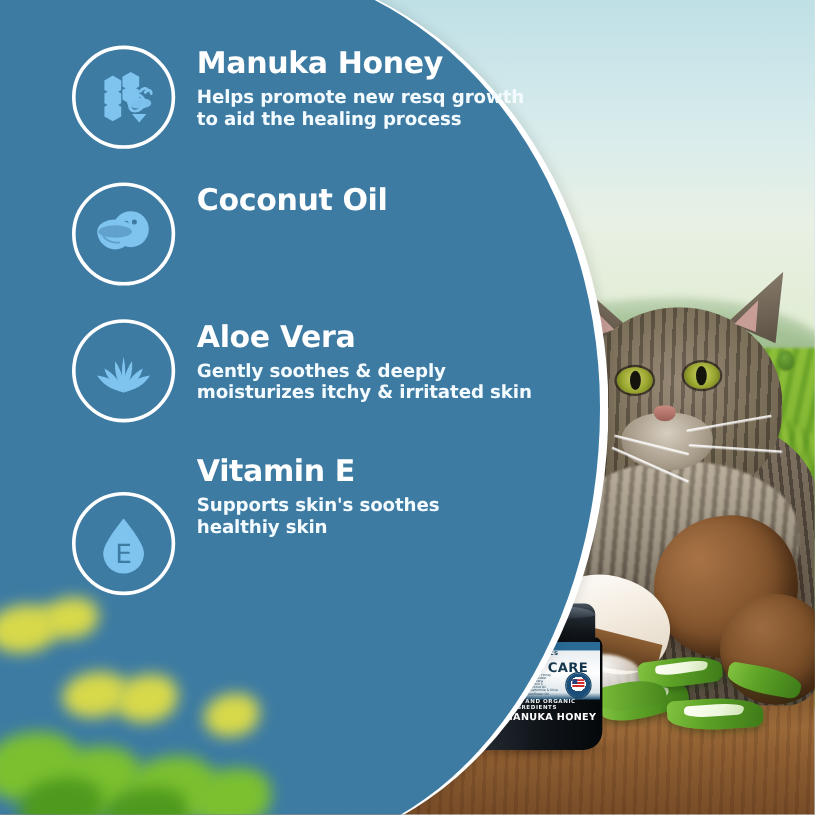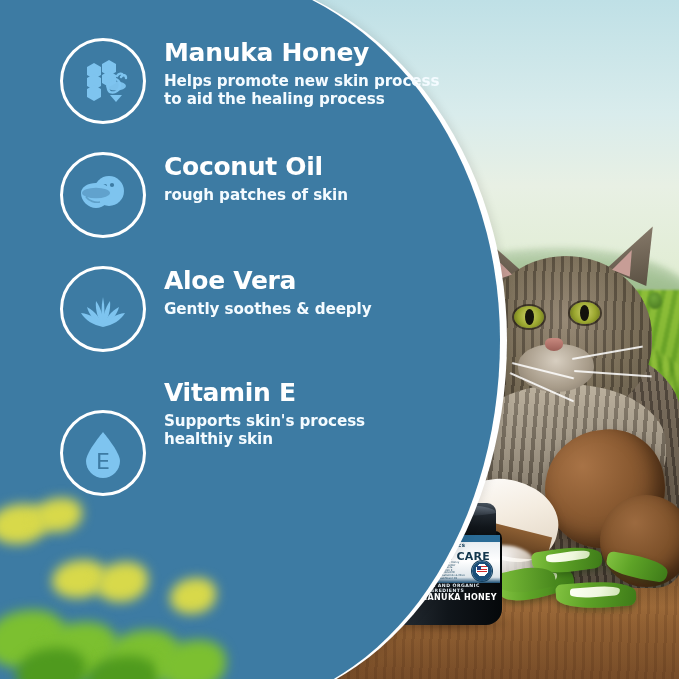--- a/index.html
+++ b/index.html
@@ -466,42 +466,41 @@
             <path d="M40 21c2-3 5-3 6-1"></path>
             <path d="M44 22c2-3 5-2 5 1"></path>
           </g>
           <ellipse cx="39" cy="31" rx="10" ry="4.6" fill="#7ec4ef" opacity=".95"></ellipse>
           <polygon points="33,40 45,40 39,47" fill="#7ec4ef"></polygon>
         </svg>
       </div>
       <div class="f-text">
         <div class="f-title">Manuka Honey</div>
         <div class="f-desc">
-          <div>Helps promote new skin process</div>
+          <div>Helps promote new resq growth</div>
           <div>to aid the healing process</div>
         </div>
       </div>
     </div>
 
     <div class="feature f2">
       <div class="icon-circle">
         <svg width="52" height="52" viewBox="0 0 52 52" aria-hidden="true">
           <circle cx="32" cy="22" r="15" fill="#7ec4ef"></circle>
           <circle cx="28" cy="17" r="2.1" fill="#3d7ba3"></circle>
           <circle cx="35" cy="16" r="2.1" fill="#3d7ba3"></circle>
           <circle cx="31" cy="24" r="2.1" fill="#3d7ba3"></circle>
           <path d="M4 24c0-6 7-10 15-10s15 4 15 10c0 8-7 15-15 15S4 32 4 24z" fill="#7ec4ef"></path>
           <ellipse cx="19" cy="24" rx="14" ry="5.2" fill="#3d7ba3" opacity=".45"></ellipse>
           <path d="M9 28c3 4 9 6 14 5" stroke="#3d7ba3" stroke-width="1.6" fill="none" opacity=".5"></path>
         </svg>
       </div>
       <div class="f-text">
         <div class="f-title">Coconut Oil</div>
         <div class="f-desc">
-          <div>rough patches of skin</div>
         </div>
       </div>
     </div>
 
     <div class="feature f3">
       <div class="icon-circle">
         <svg width="52" height="52" viewBox="0 0 52 52" aria-hidden="true">
           <g fill="#7ec4ef">
             <path d="M26 44c-2-10-2-20 0-30 2 10 2 20 0 30z"></path>
             <path d="M26 44c-5-8-8-17-7-26 5 7 8 17 7 26z"></path>
@@ -510,35 +509,36 @@
             <path d="M26 44c8-5 14-12 16-20-8 4-14 12-16 20z"></path>
             <path d="M26 44c-10-2-18-7-22-14 9 1 18 6 22 14z"></path>
             <path d="M26 44c10-2 18-7 22-14-9 1-18 6-22 14z"></path>
           </g>
         </svg>
       </div>
       <div class="f-text">
         <div class="f-title">Aloe Vera</div>
         <div class="f-desc">
           <div>Gently soothes &amp; deeply</div>
+          <div>moisturizes itchy &amp; irritated skin</div>
         </div>
       </div>
     </div>
 
     <div class="feature f4">
       <div class="icon-circle">
         <svg width="52" height="52" viewBox="0 0 52 52" aria-hidden="true">
           <path d="M26 5C26 5 9 25 9 34a17 17 0 1034 0C43 25 26 5 26 5z" fill="#7ec4ef"></path>
           <text x="26" y="42" text-anchor="middle" font-family="DejaVu Sans, sans-serif" font-size="22" fill="#3d7ba3">E</text>
         </svg>
       </div>
       <div class="f-text">
         <div class="f-title">Vitamin E</div>
         <div class="f-desc">
-          <div>Supports skin's process</div>
+          <div>Supports skin's soothes</div>
           <div>healthiy skin</div>
         </div>
       </div>
     </div>
 
   </div>
 
   <div class="panel-bottom-blur">
     <div class="leaf y" style="left:-10px;top:6px;width:58px;height:40px;"></div>
     <div class="leaf y" style="left:34px;top:0px;width:48px;height:34px;"></div>

